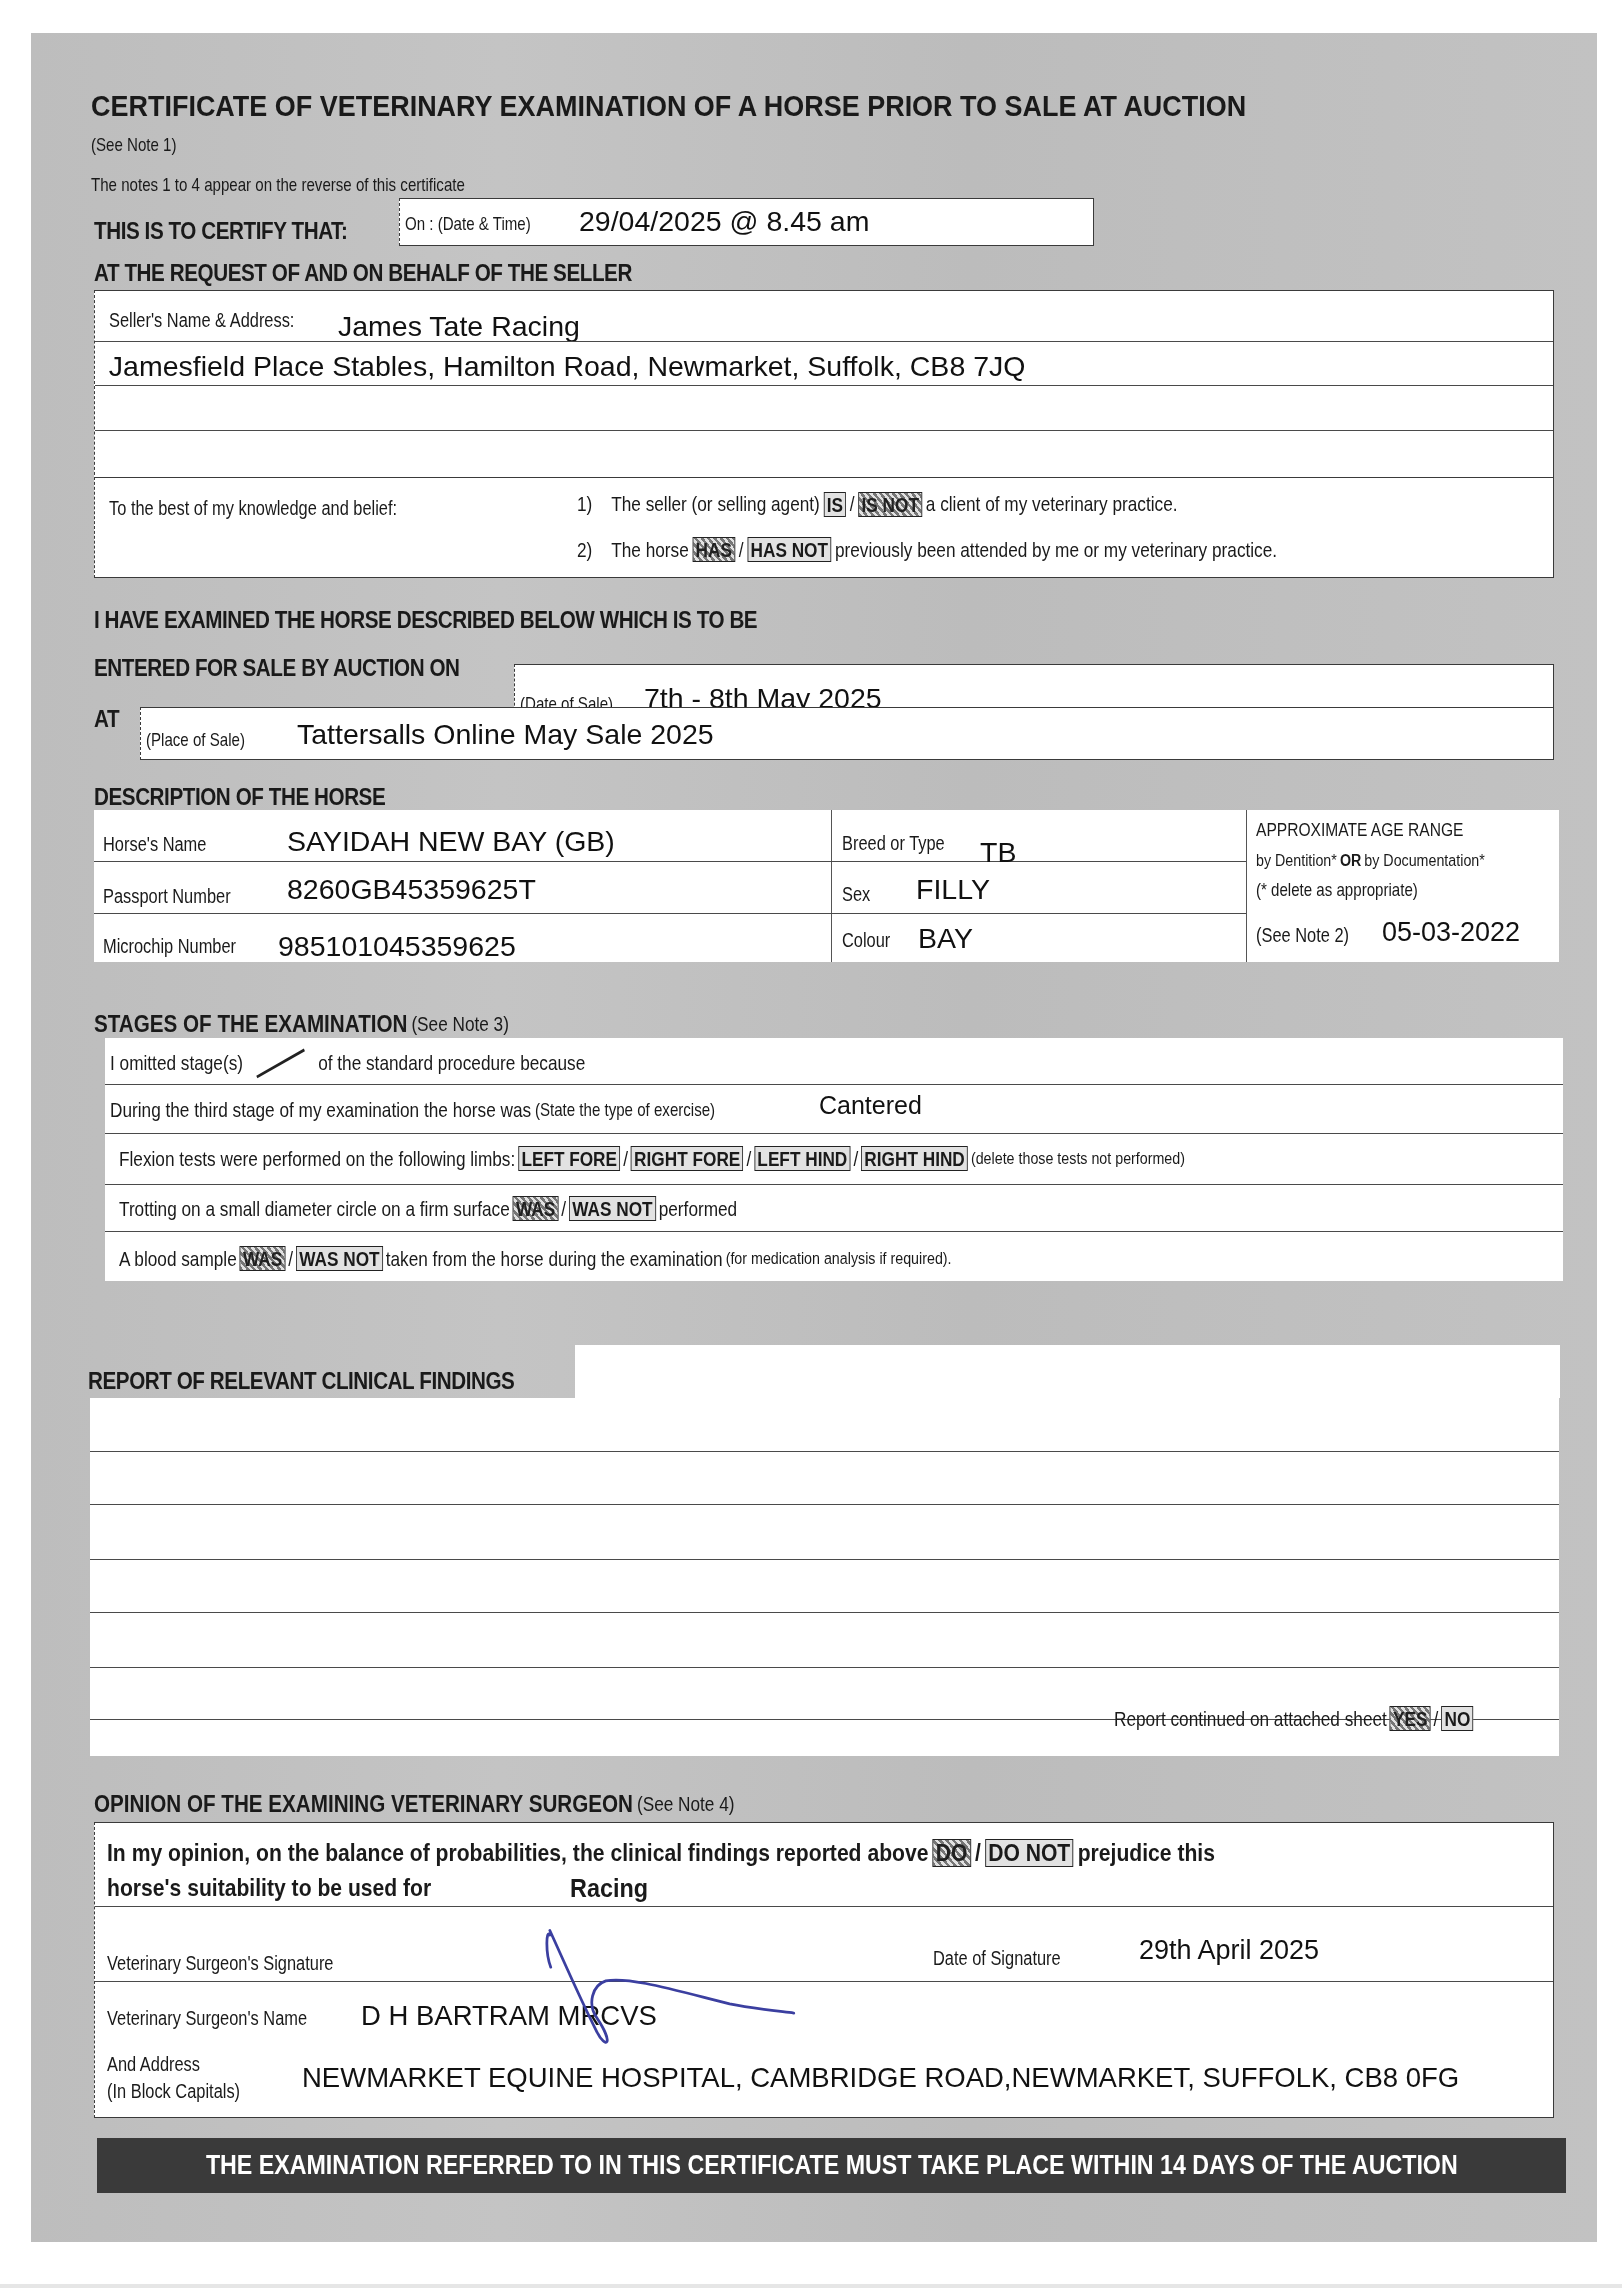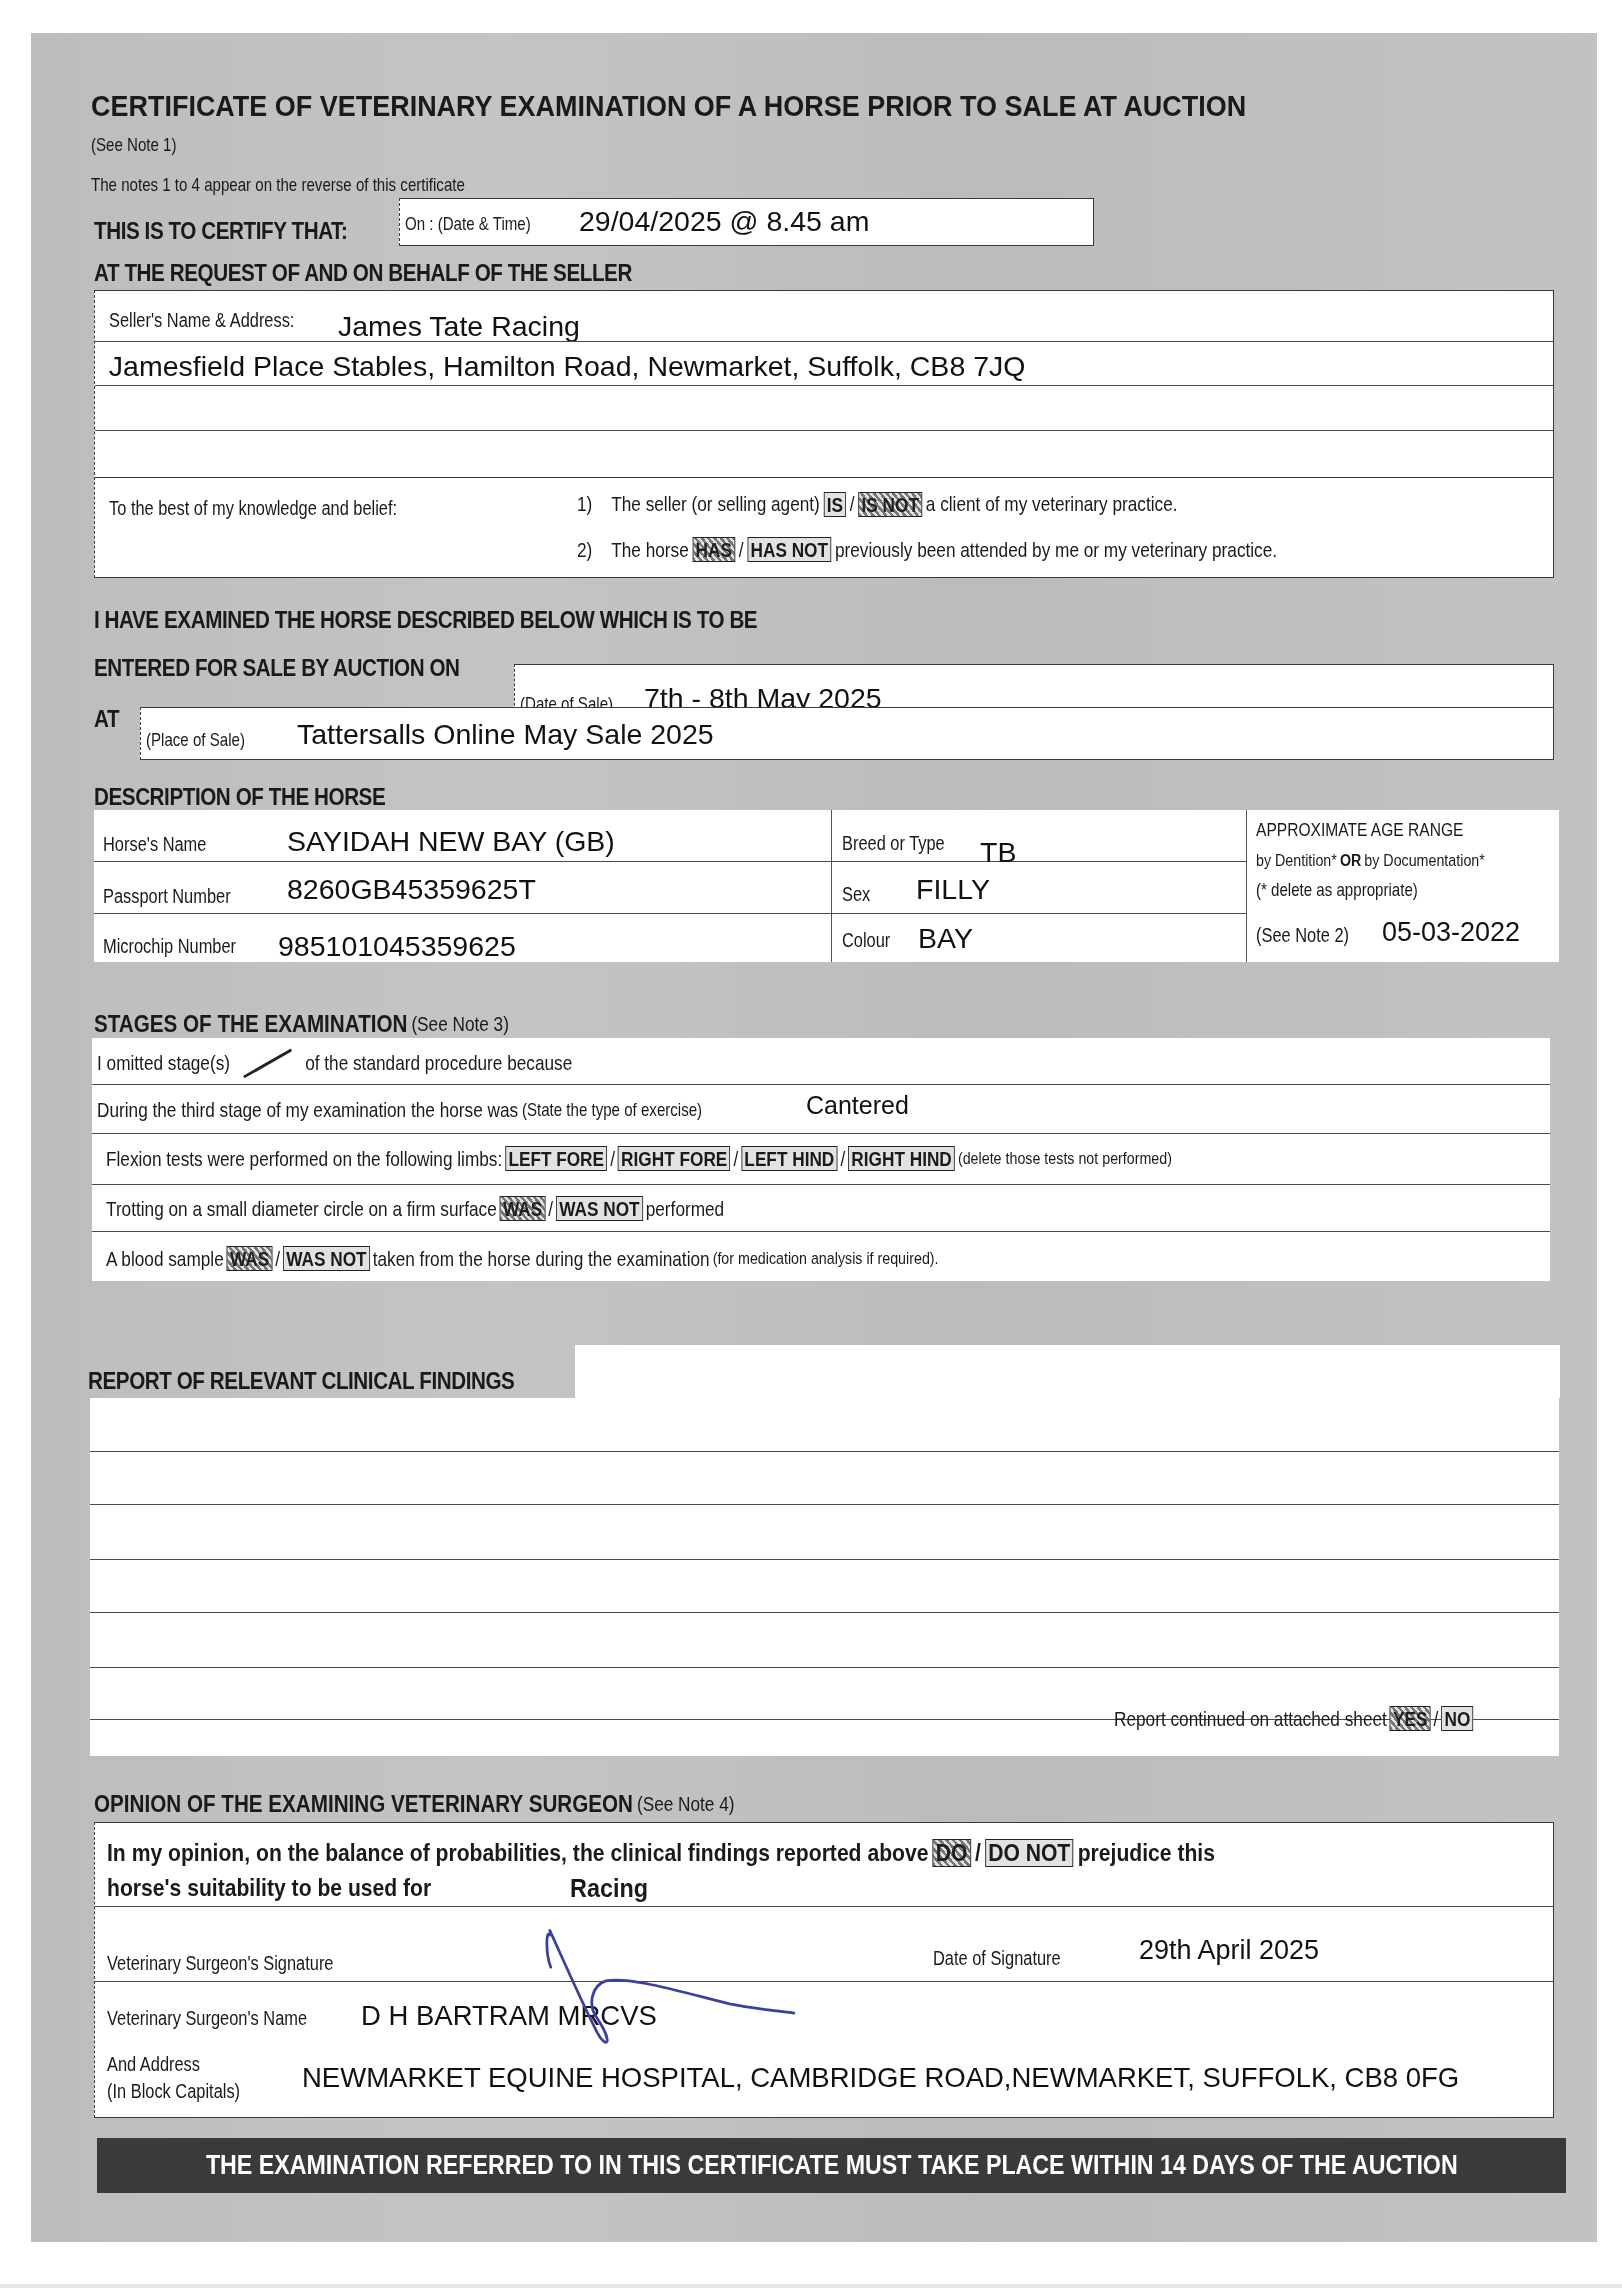--- a/index.html
+++ b/index.html
@@ -134,21 +134,21 @@
   </div>
   <span class="abs label" style="left:1162px;top:69px;font-size:18.4px;">(* delete as appropriate)</span>
   <span class="abs label" style="left:1162px;top:114px;">(See Note 2)</span>
   <span class="abs entry" style="left:1288px;top:107px;font-size:27px;">05-03-2022</span>
 </div>
 
 <div class="abs row" style="left:94px;top:1010px;transform:scaleX(0.86);transform-origin:left center;">
   <span style="font-weight:bold;font-size:24px;">STAGES OF THE EXAMINATION</span>
   <span style="font-size:20px;">(See Note 3)</span>
 </div>
-<div class="box" style="left:92px;top:1038px;width:1458px;height:243px;border-width:0;">
+<div class="box" style="left:105px;top:1038px;width:1458px;height:243px;border-width:0;">
   <div class="rule" style="left:0;top:46px;width:100%;"></div>
   <div class="rule" style="left:0;top:95px;width:100%;"></div>
   <div class="rule" style="left:0;top:146px;width:100%;"></div>
   <div class="rule" style="left:0;top:193px;width:100%;"></div>
 
   <div class="abs row cond" style="left:4.6px;top:13px;gap:13.8px;">
     <span>I omitted stage(s)</span>
     <span style="display:inline-block;width:64px;height:2.8px;background:#222;transform:rotate(-25deg);"></span>
     <span>of the standard procedure because</span>
   </div>

